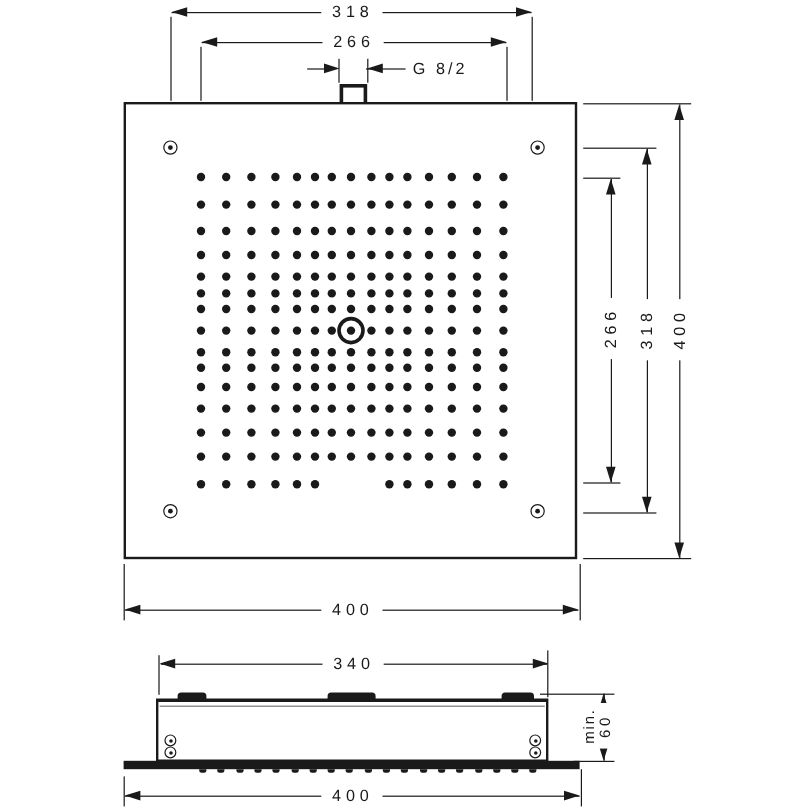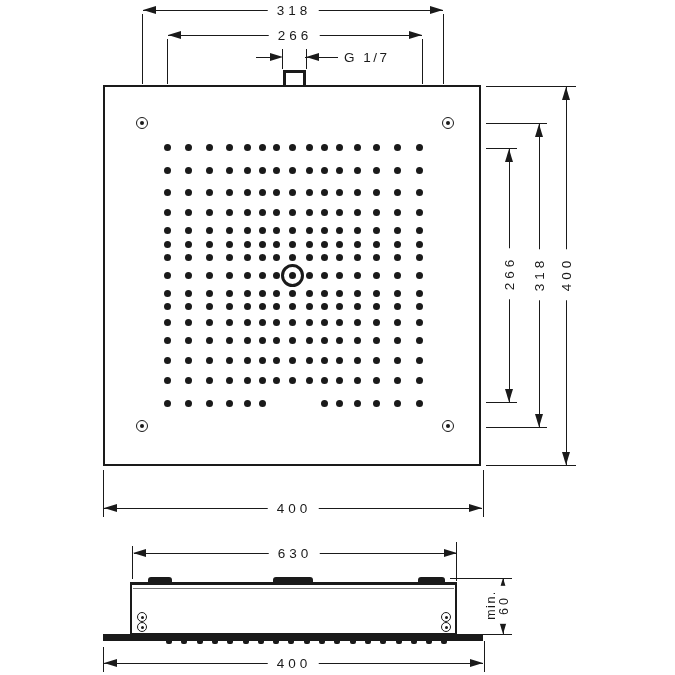--- a/index.html
+++ b/index.html
@@ -79,21 +79,21 @@
     <div class="dtext" style="left:294px;top:35px">266</div>
   </div>
 
   <div>
     <div class="hline" style="left:256px;top:57px;width:16px"></div>
     <div class="arr r" style="left:270px;top:53px"></div>
     <div class="arr l" style="left:306px;top:53px"></div>
     <div class="hline" style="left:305px;top:57px;width:33px"></div>
     <div class="vline" style="left:282px;top:49px;height:20px"></div>
     <div class="vline" style="left:306px;top:49px;height:20px"></div>
-    <div class="glabel" style="left:344px;top:57px">G 1/7</div>
+    <div class="glabel" style="left:344px;top:57px">G 8/2</div>
   </div>
 
   <div>
     <div class="hline" style="left:104px;top:508px;width:378px"></div>
     <div class="arr l" style="left:104px;top:504px"></div>
     <div class="arr r" style="left:469px;top:504px"></div>
     <div class="vline" style="left:103px;top:470px;height:47px"></div>
     <div class="vline" style="left:483px;top:470px;height:47px"></div>
     <div class="dtext" style="left:293px;top:508px">400</div>
   </div>
@@ -130,21 +130,21 @@
     <div class="hline" id="sv-innerline"></div>
     <div id="sv-plate"></div>
   </div>
 
   <div>
     <div class="hline" style="left:134px;top:553px;width:322px"></div>
     <div class="arr l" style="left:133px;top:549px"></div>
     <div class="arr r" style="left:444px;top:549px"></div>
     <div class="vline" style="left:132px;top:546px;height:33px"></div>
     <div class="vline" style="left:456px;top:542px;height:39px"></div>
-    <div class="dtext" style="left:294px;top:553px">630</div>
+    <div class="dtext" style="left:294px;top:553px">340</div>
   </div>
 
   <div>
     <div class="hline" style="left:104px;top:663px;width:379px"></div>
     <div class="arr l" style="left:104px;top:659px"></div>
     <div class="arr r" style="left:470px;top:659px"></div>
     <div class="vline" style="left:103px;top:647px;height:25px"></div>
     <div class="vline" style="left:484px;top:641px;height:31px"></div>
     <div class="dtext" style="left:293px;top:663px">400</div>
   </div>

